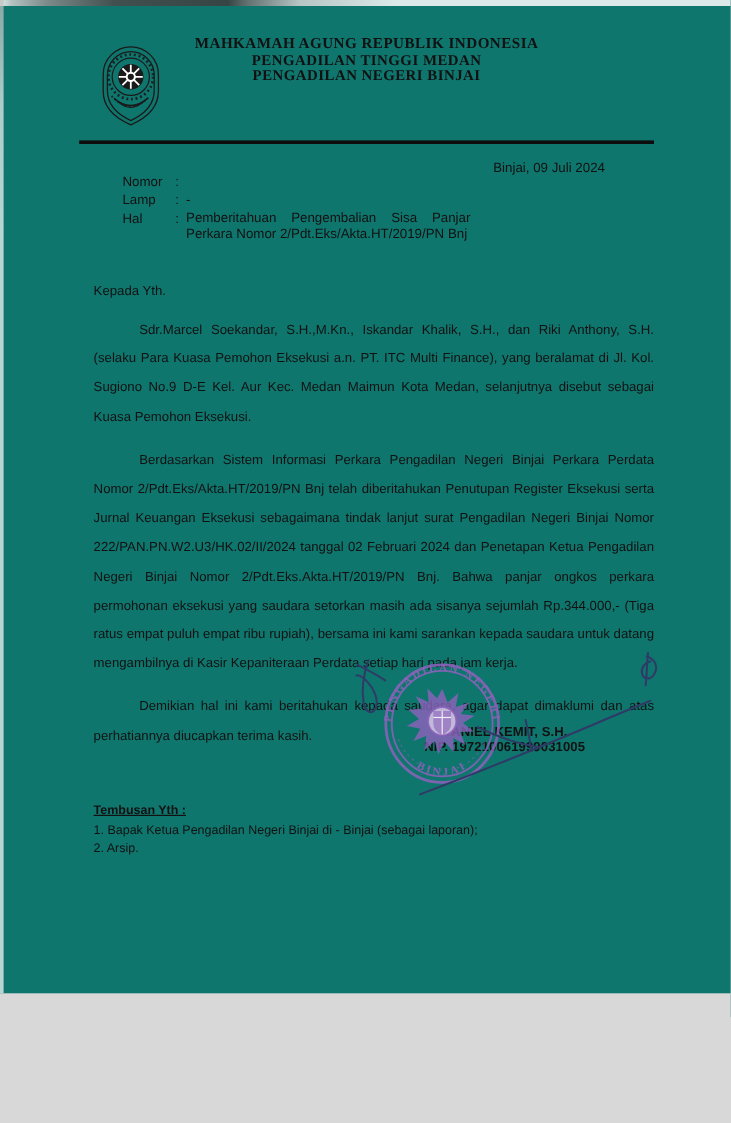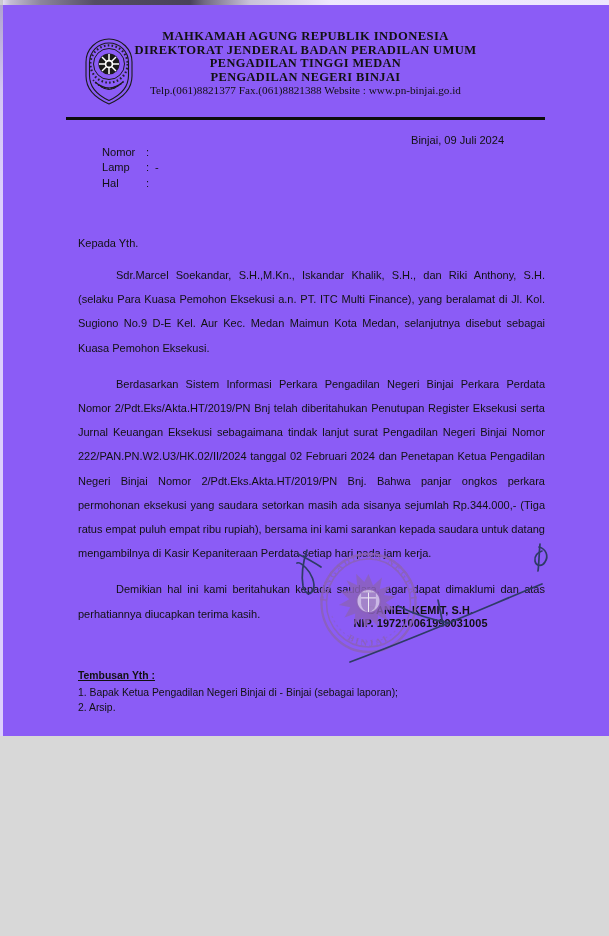--- a/index.html
+++ b/index.html
@@ -4,23 +4,23 @@
 <title>Surat Pengadilan Negeri Binjai</title>
 <style>
   html, body {
     margin: 0;
     padding: 0;
     background: #d8d8d8;
   }
   .page {
     position: relative;
     width: 609px;
-    height: 736px;
+    height: 828px;
     margin: 0 auto;
-    background: #8b5cf6;
+    background: #0f766e;
     overflow: hidden;
     font-family: "Liberation Sans", sans-serif;
     color: #111111;
     -webkit-font-smoothing: antialiased;
   }
   
   .scan-edge-top {
     position: absolute;
     left: 0; top: 0;
     width: 609px; height: 5px;
@@ -231,24 +231,22 @@
         <path d="M15 46 Q29 58 43 46" fill="none" stroke="#1a1a1a" stroke-width="1.2"></path>
         <path d="M18 48.5 Q29 58.5 40 48.5" fill="none" stroke="#1a1a1a" stroke-width="1"></path>
         <g stroke="#1a1a1a" stroke-width="1.6" stroke-dasharray="1.4 2" fill="none" opacity=".85">
           <path d="M13 44 Q29 61 45 44"></path>
         </g>
       </svg>
     </div>
 
     <div class="lh-inner">
       <div class="lh-l1">MAHKAMAH AGUNG REPUBLIK INDONESIA</div>
-      <div class="lh-l2">DIREKTORAT JENDERAL BADAN PERADILAN UMUM</div>
       <div class="lh-l3">PENGADILAN TINGGI MEDAN</div>
       <div class="lh-l4">PENGADILAN NEGERI BINJAI</div>
-      <div class="lh-l6">Telp.(061)8821377 Fax.(061)8821388 Website : www.pn-binjai.go.id</div>
     </div>
   </div>
 
   <div class="hrule"></div>
 
   <div class="place-date">Binjai, 09 Juli 2024</div>
 
   <div class="meta">
 
     <div class="meta-row">
@@ -258,20 +256,21 @@
 
     <div class="meta-row">
       <span class="meta-label">Lamp</span>
       <span class="meta-colon">:</span>
       <span class="meta-value">-</span>
     </div>
 
     <div class="meta-row">
       <span class="meta-label">Hal</span>
       <span class="meta-colon">:</span>
+      <span class="meta-value hal-block">Pemberitahuan Pengembalian Sisa Panjar Perkara Nomor 2/Pdt.Eks/Akta.HT/2019/PN Bnj</span>
     </div>
 
   </div>
 
   <div class="body">
     <div class="kepada">Kepada Yth.</div>
     <p class="para">Sdr.Marcel Soekandar, S.H.,M.Kn., Iskandar Khalik, S.H., dan Riki Anthony, S.H. (selaku Para Kuasa Pemohon Eksekusi a.n. PT. ITC Multi Finance), yang beralamat di Jl. Kol. Sugiono No.9 D-E Kel. Aur Kec. Medan Maimun Kota Medan, selanjutnya disebut sebagai Kuasa Pemohon Eksekusi.</p>
     <p class="para">Berdasarkan Sistem Informasi Perkara Pengadilan Negeri Binjai Perkara Perdata Nomor 2/Pdt.Eks/Akta.HT/2019/PN Bnj telah diberitahukan Penutupan Register Eksekusi serta Jurnal Keuangan Eksekusi sebagaimana tindak lanjut surat Pengadilan Negeri Binjai Nomor 222/PAN.PN.W2.U3/HK.02/II/2024 tanggal 02 Februari 2024 dan Penetapan Ketua Pengadilan Negeri Binjai Nomor 2/Pdt.Eks.Akta.HT/2019/PN Bnj. Bahwa panjar ongkos perkara permohonan eksekusi yang saudara setorkan masih ada sisanya sejumlah Rp.344.000,- (Tiga ratus empat puluh empat ribu rupiah), bersama ini kami sarankan kepada saudara untuk datang mengambilnya di Kasir Kepaniteraan Perdata setiap hari pada jam kerja.</p>
     <p class="para last">Demikian hal ini kami beritahukan kepada saudara, agar dapat dimaklumi dan atas perhatiannya diucapkan terima kasih.</p>
   </div>

